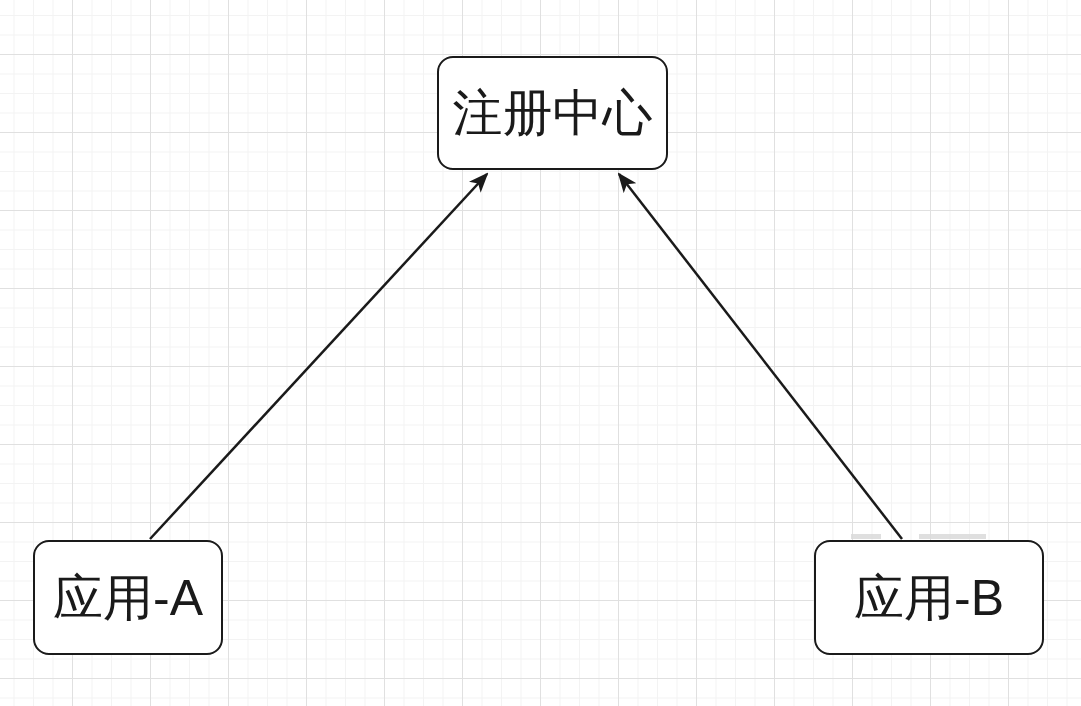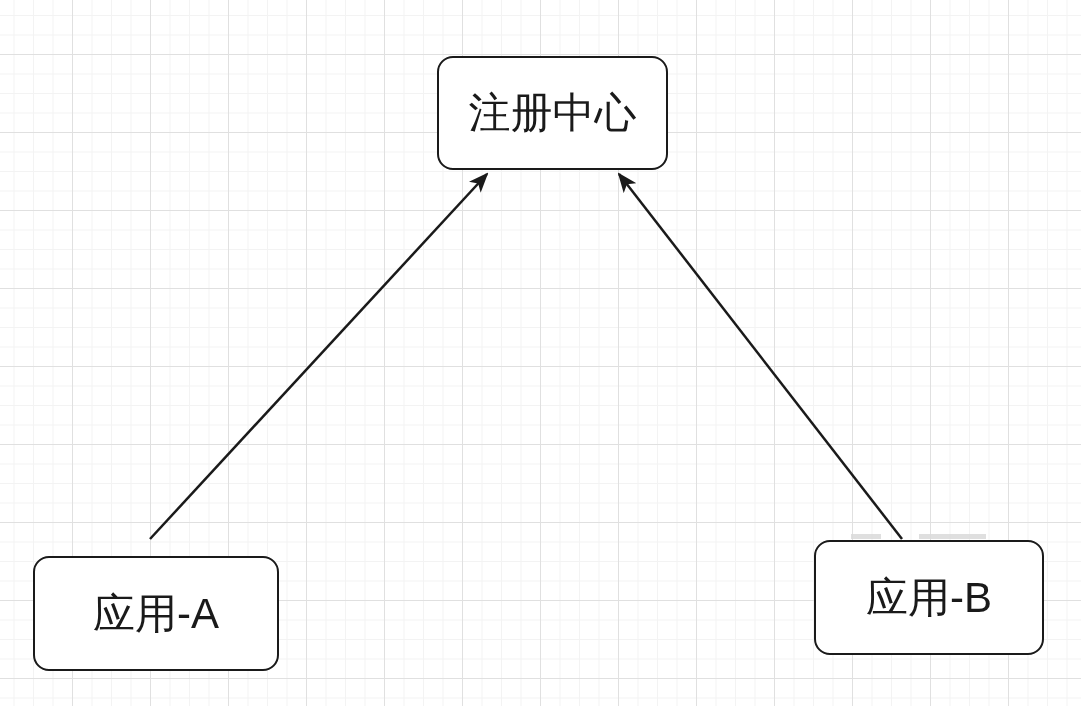--- a/index.html
+++ b/index.html
@@ -48,27 +48,27 @@
   .node {
     position: absolute;
     box-sizing: border-box;
     background: #ffffff;
     border: 2.5px solid #1a1a1a;
     border-radius: 16px;
     display: flex;
     align-items: center;
     justify-content: center;
     color: #1a1a1a;
-    font-size: 42px;
+    font-size: 50px;
     line-height: 1;
     white-space: nowrap;
   }
 
   .node-registry { left: 437px; top: 56px;  width: 231px; height: 114px; }
-  .node-app-a    { left: 33px;  top: 540px; width: 246px; height: 115px; margin-top: 16px; }
+  .node-app-a    { left: 33px;  top: 540px; width: 190px; height: 115px; }
   .node-app-b    { left: 788px; top: 540px; width: 230px; height: 115px; margin-left: 26px; }
 
   
   .artifact {
     position: absolute;
     background: #d9d9d9;
     opacity: 0.85;
   }
   .artifact-1 { left: 851px; top: 534px; width: 30px; height: 5px; }
   .artifact-2 { left: 919px; top: 534px; width: 67px; height: 5px; }

